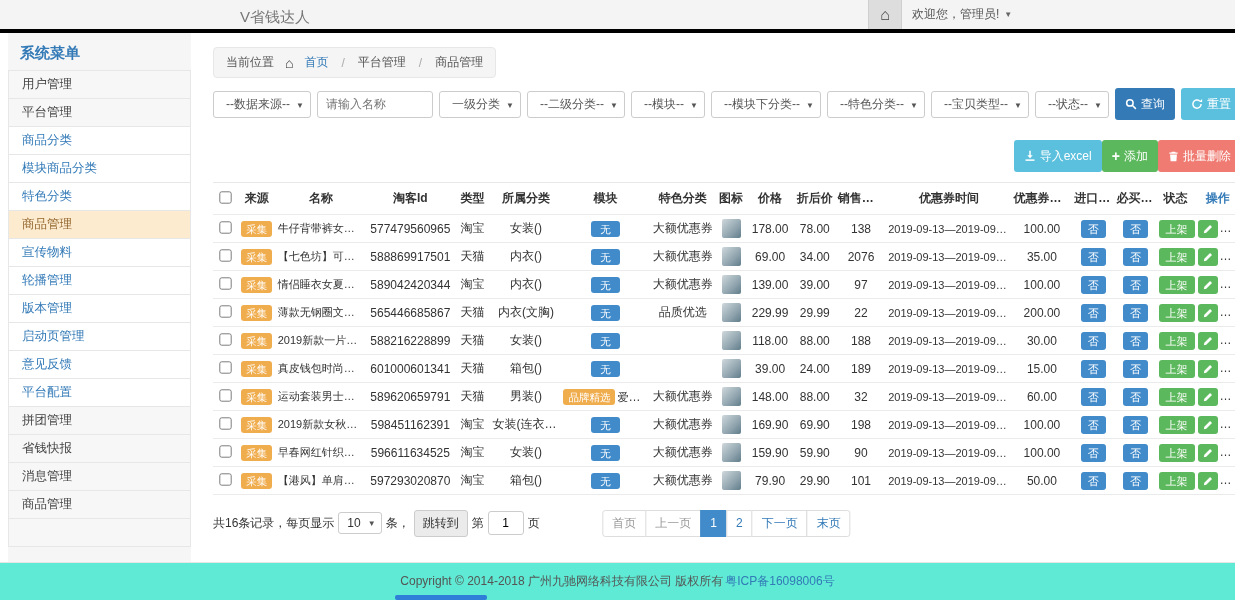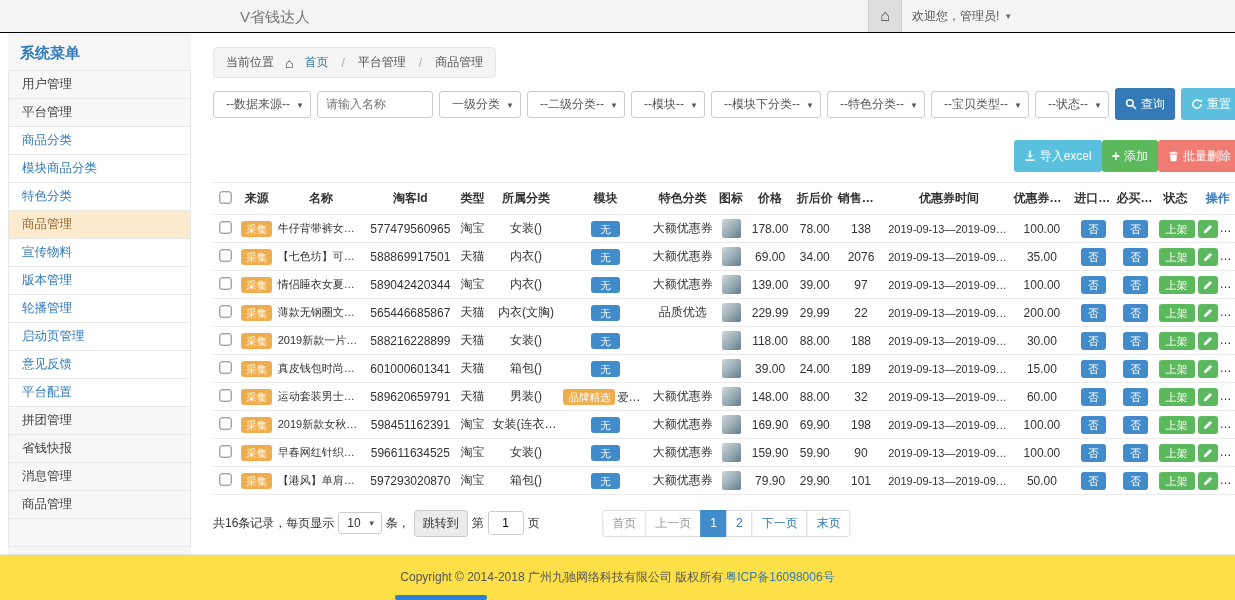--- a/index.html
+++ b/index.html
@@ -1,20 +1,20 @@
 <!DOCTYPE html>
 <html><head>
 <meta charset="utf-8">
 <style>
   *{box-sizing:border-box;margin:0;padding:0}
   html,body{width:1235px;height:600px;overflow:hidden}
   body{font-family:"Liberation Sans","DejaVu Sans",sans-serif;font-size:12px;color:#333;background:#fff;position:relative}
 
   
-  .topbar{height:33px;background:#f4f4f4;border-bottom:1px solid #000000;position:relative}
+  .topbar{height:33px;background:#f4f4f4;border-bottom:4px solid #000000;position:relative}
   .topbar-title{position:absolute;left:240px;top:0;line-height:33px;font-size:15px;color:#777}
   .topbar-right{position:absolute;left:868px;top:0;height:100%;display:flex;align-items:stretch}
   .home-block{width:34px;background:#ddd;border-left:1px solid #cfcfcf;border-right:1px solid #cfcfcf;display:flex;align-items:center;justify-content:center;color:#444;font-size:16px;cursor:pointer}
   .user-menu{display:flex;align-items:center;gap:5px;padding:0 10px;color:#555;cursor:pointer}
   .caret-sm{font-size:8px;color:#666}
 
   
   .layout{display:flex;height:537px}
   .sidebar{width:183px;min-width:183px;margin-left:8px;background:#f6f6f6;overflow:hidden}
   .sidebar-title{color:#337ab7;font-size:15px;font-weight:700;padding:11px 12px 8px}
@@ -74,21 +74,21 @@
   .jump-btn{background:#ebebeb;border:1px solid #ccc;border-radius:3px;padding:4px 8px;color:#333;cursor:pointer;font-size:12px}
   .jump-input{width:36px;height:24px;border:1px solid #ccc;border-radius:3px;text-align:center;font-size:12px}
   .pager{position:absolute;left:50%;transform:translateX(-50%);display:flex}
   .page-btn{border:1px solid #ddd;background:#fff;color:#337ab7;padding:4px 9px;margin-left:-1px;cursor:pointer;font-size:12px}
   .page-btn:first-child{border-radius:3px 0 0 3px}
   .page-btn:last-child{border-radius:0 3px 3px 0}
   .page-btn.disabled{color:#999}
   .page-btn.active{background:#428bca;border-color:#428bca;color:#fff}
 
   
-  .page-footer{position:absolute;left:0;bottom:0;width:100%;height:46px;background:#fde047;border-top:1px solid #e6e6e6;display:flex;align-items:center;justify-content:center;color:#555;z-index:4}
+  .page-footer{position:absolute;left:0;bottom:0;width:100%;height:38px;background:#5eead4;border-top:1px solid #e6e6e6;display:flex;align-items:center;justify-content:center;color:#555;z-index:4}
   .icp{color:#337ab7;text-decoration:none;cursor:pointer;margin-left:2px}
   .blue-bar{position:absolute;left:395px;bottom:0;width:92px;height:5px;background:#2f7ed8;border-radius:2px;z-index:6;cursor:pointer}
 </style>
 </head>
 <body>
 
 <div class="topbar">
   <div class="topbar-title">V省钱达人</div>
   <div class="topbar-right">
     <div class="home-block">
@@ -105,22 +105,22 @@
   <aside class="sidebar">
     <div class="sidebar-title">系统菜单</div>
     <div id="sidebar-menu">
         <div class="menu-item">用户管理</div>
         <div class="menu-item">平台管理</div>
         <div class="menu-item sub">商品分类</div>
         <div class="menu-item sub">模块商品分类</div>
         <div class="menu-item sub">特色分类</div>
         <div class="menu-item sub active">商品管理</div>
         <div class="menu-item sub">宣传物料</div>
+        <div class="menu-item sub">轮播管理</div>
         <div class="menu-item sub">版本管理</div>
-        <div class="menu-item sub">轮播管理</div>
         <div class="menu-item sub">启动页管理</div>
         <div class="menu-item sub">意见反馈</div>
         <div class="menu-item sub">平台配置</div>
         <div class="menu-item">拼团管理</div>
         <div class="menu-item">省钱快报</div>
         <div class="menu-item">消息管理</div>
         <div class="menu-item">商品管理</div>
         <div class="menu-item"></div>
       </div>
   </aside>

